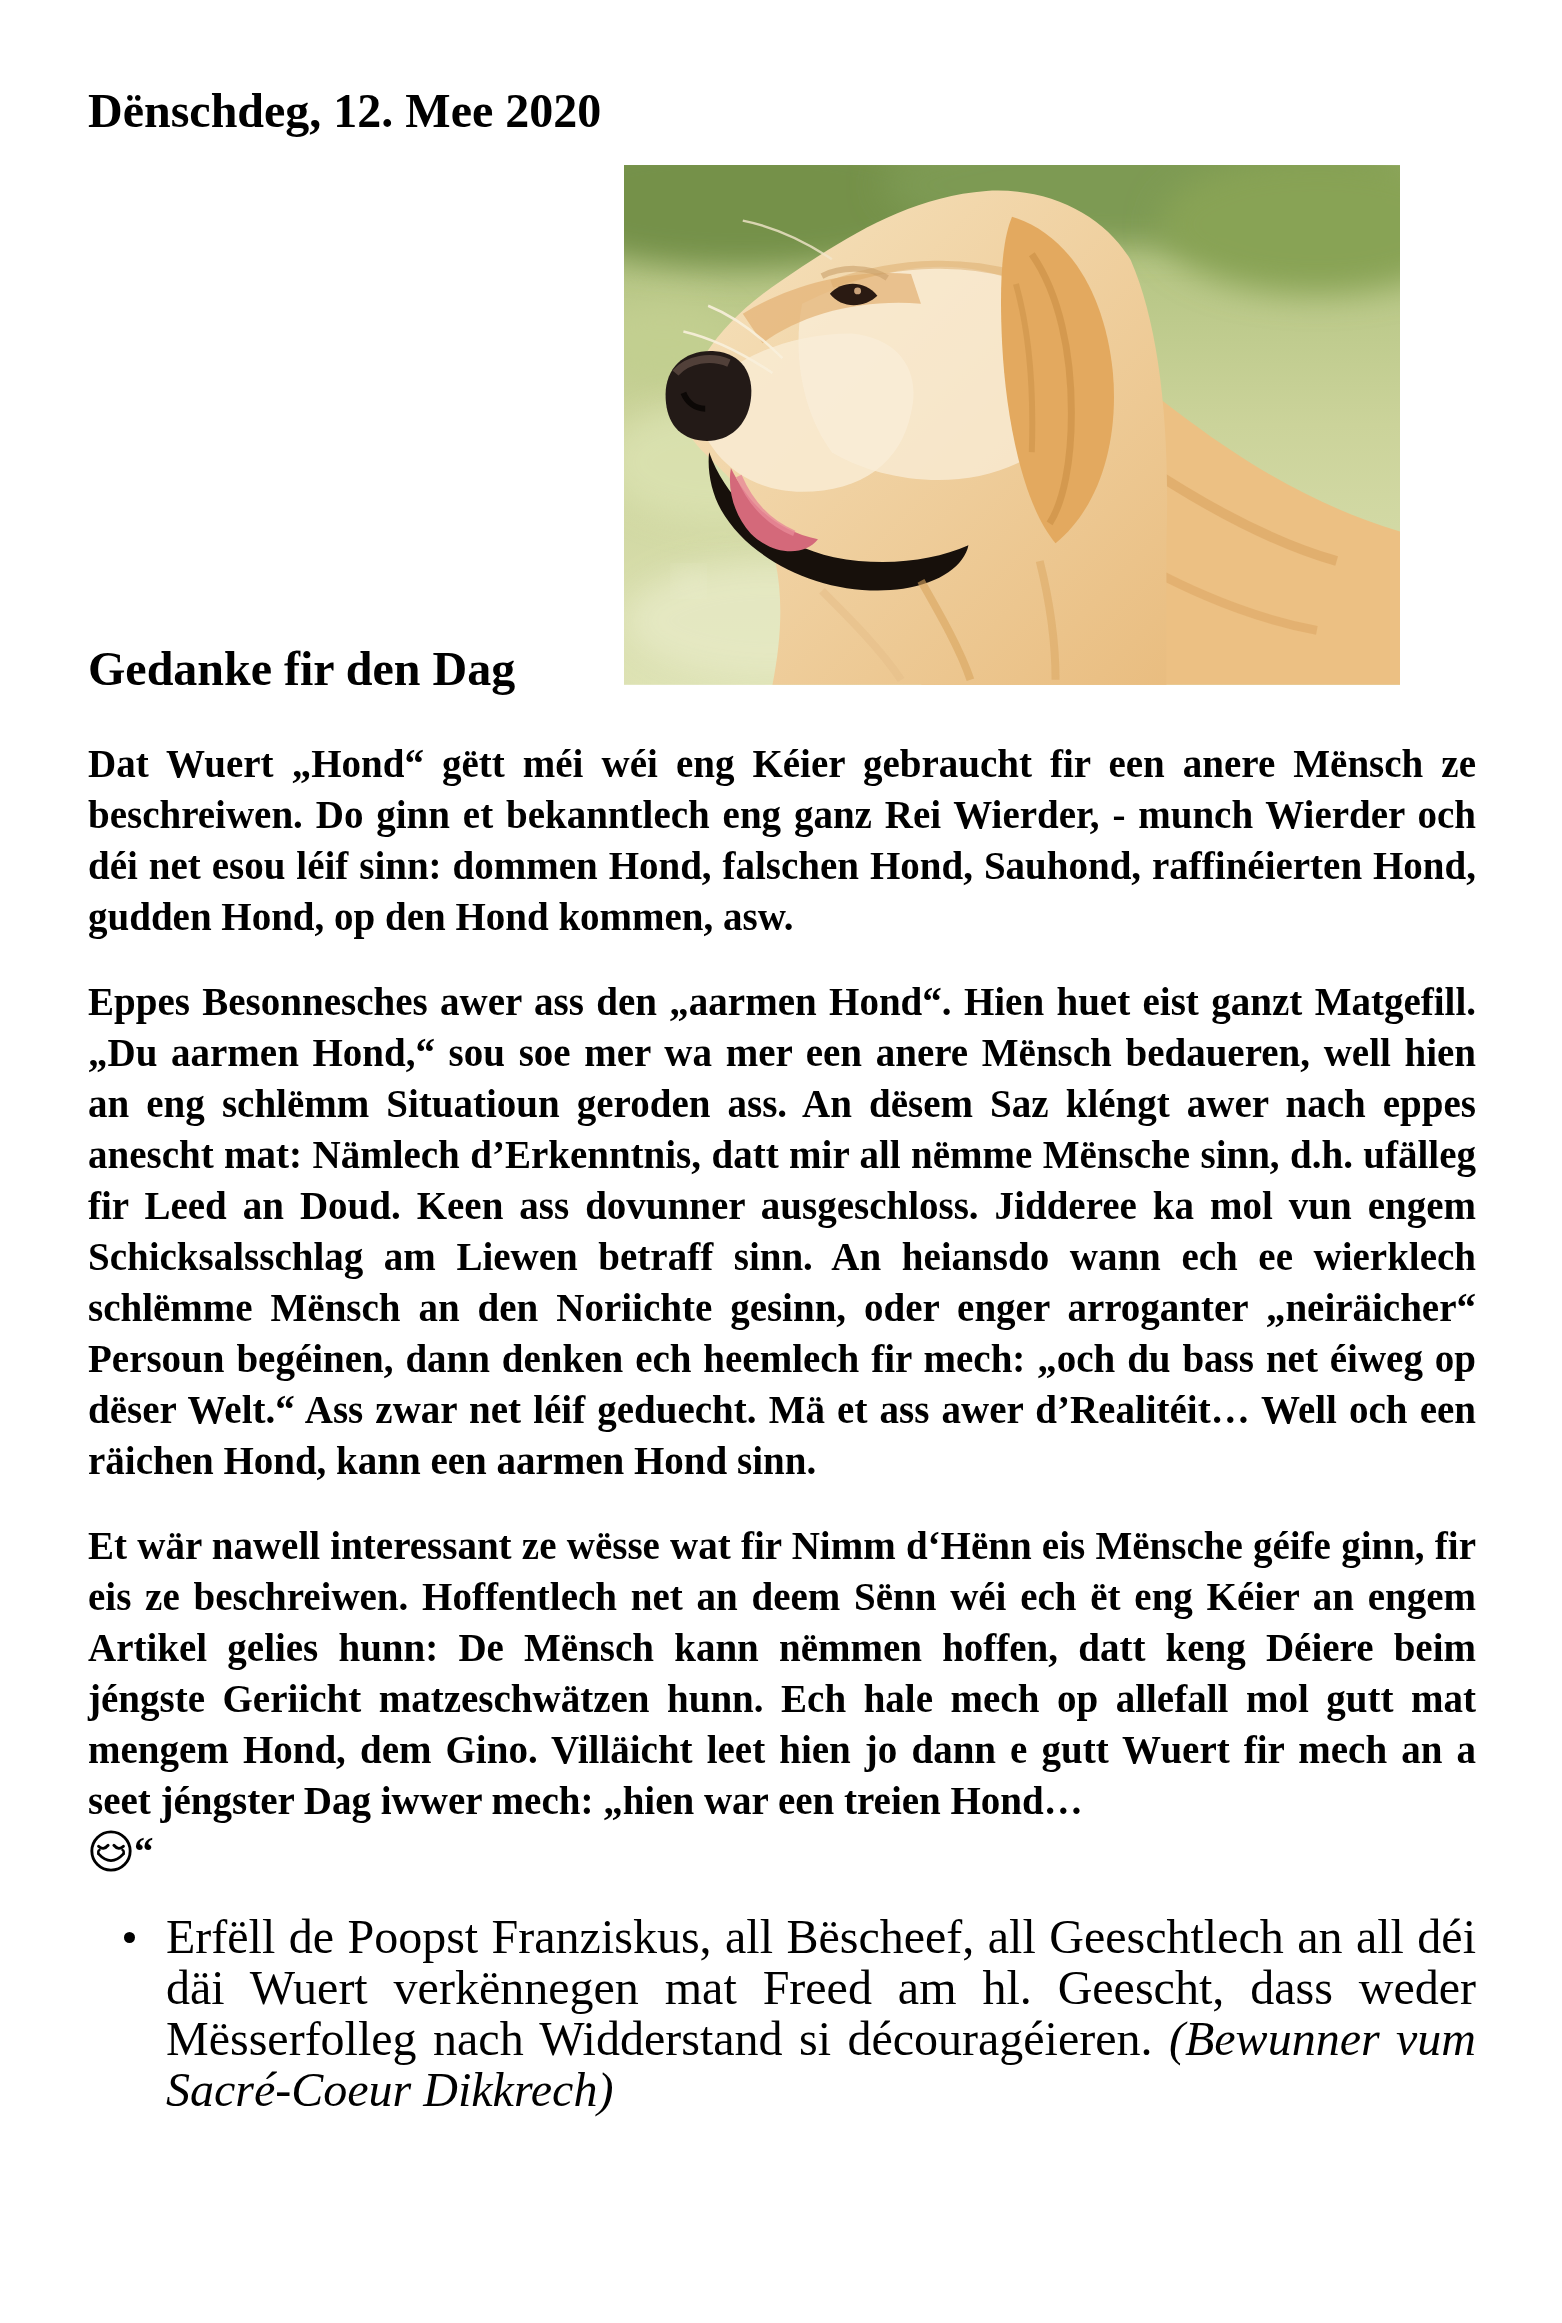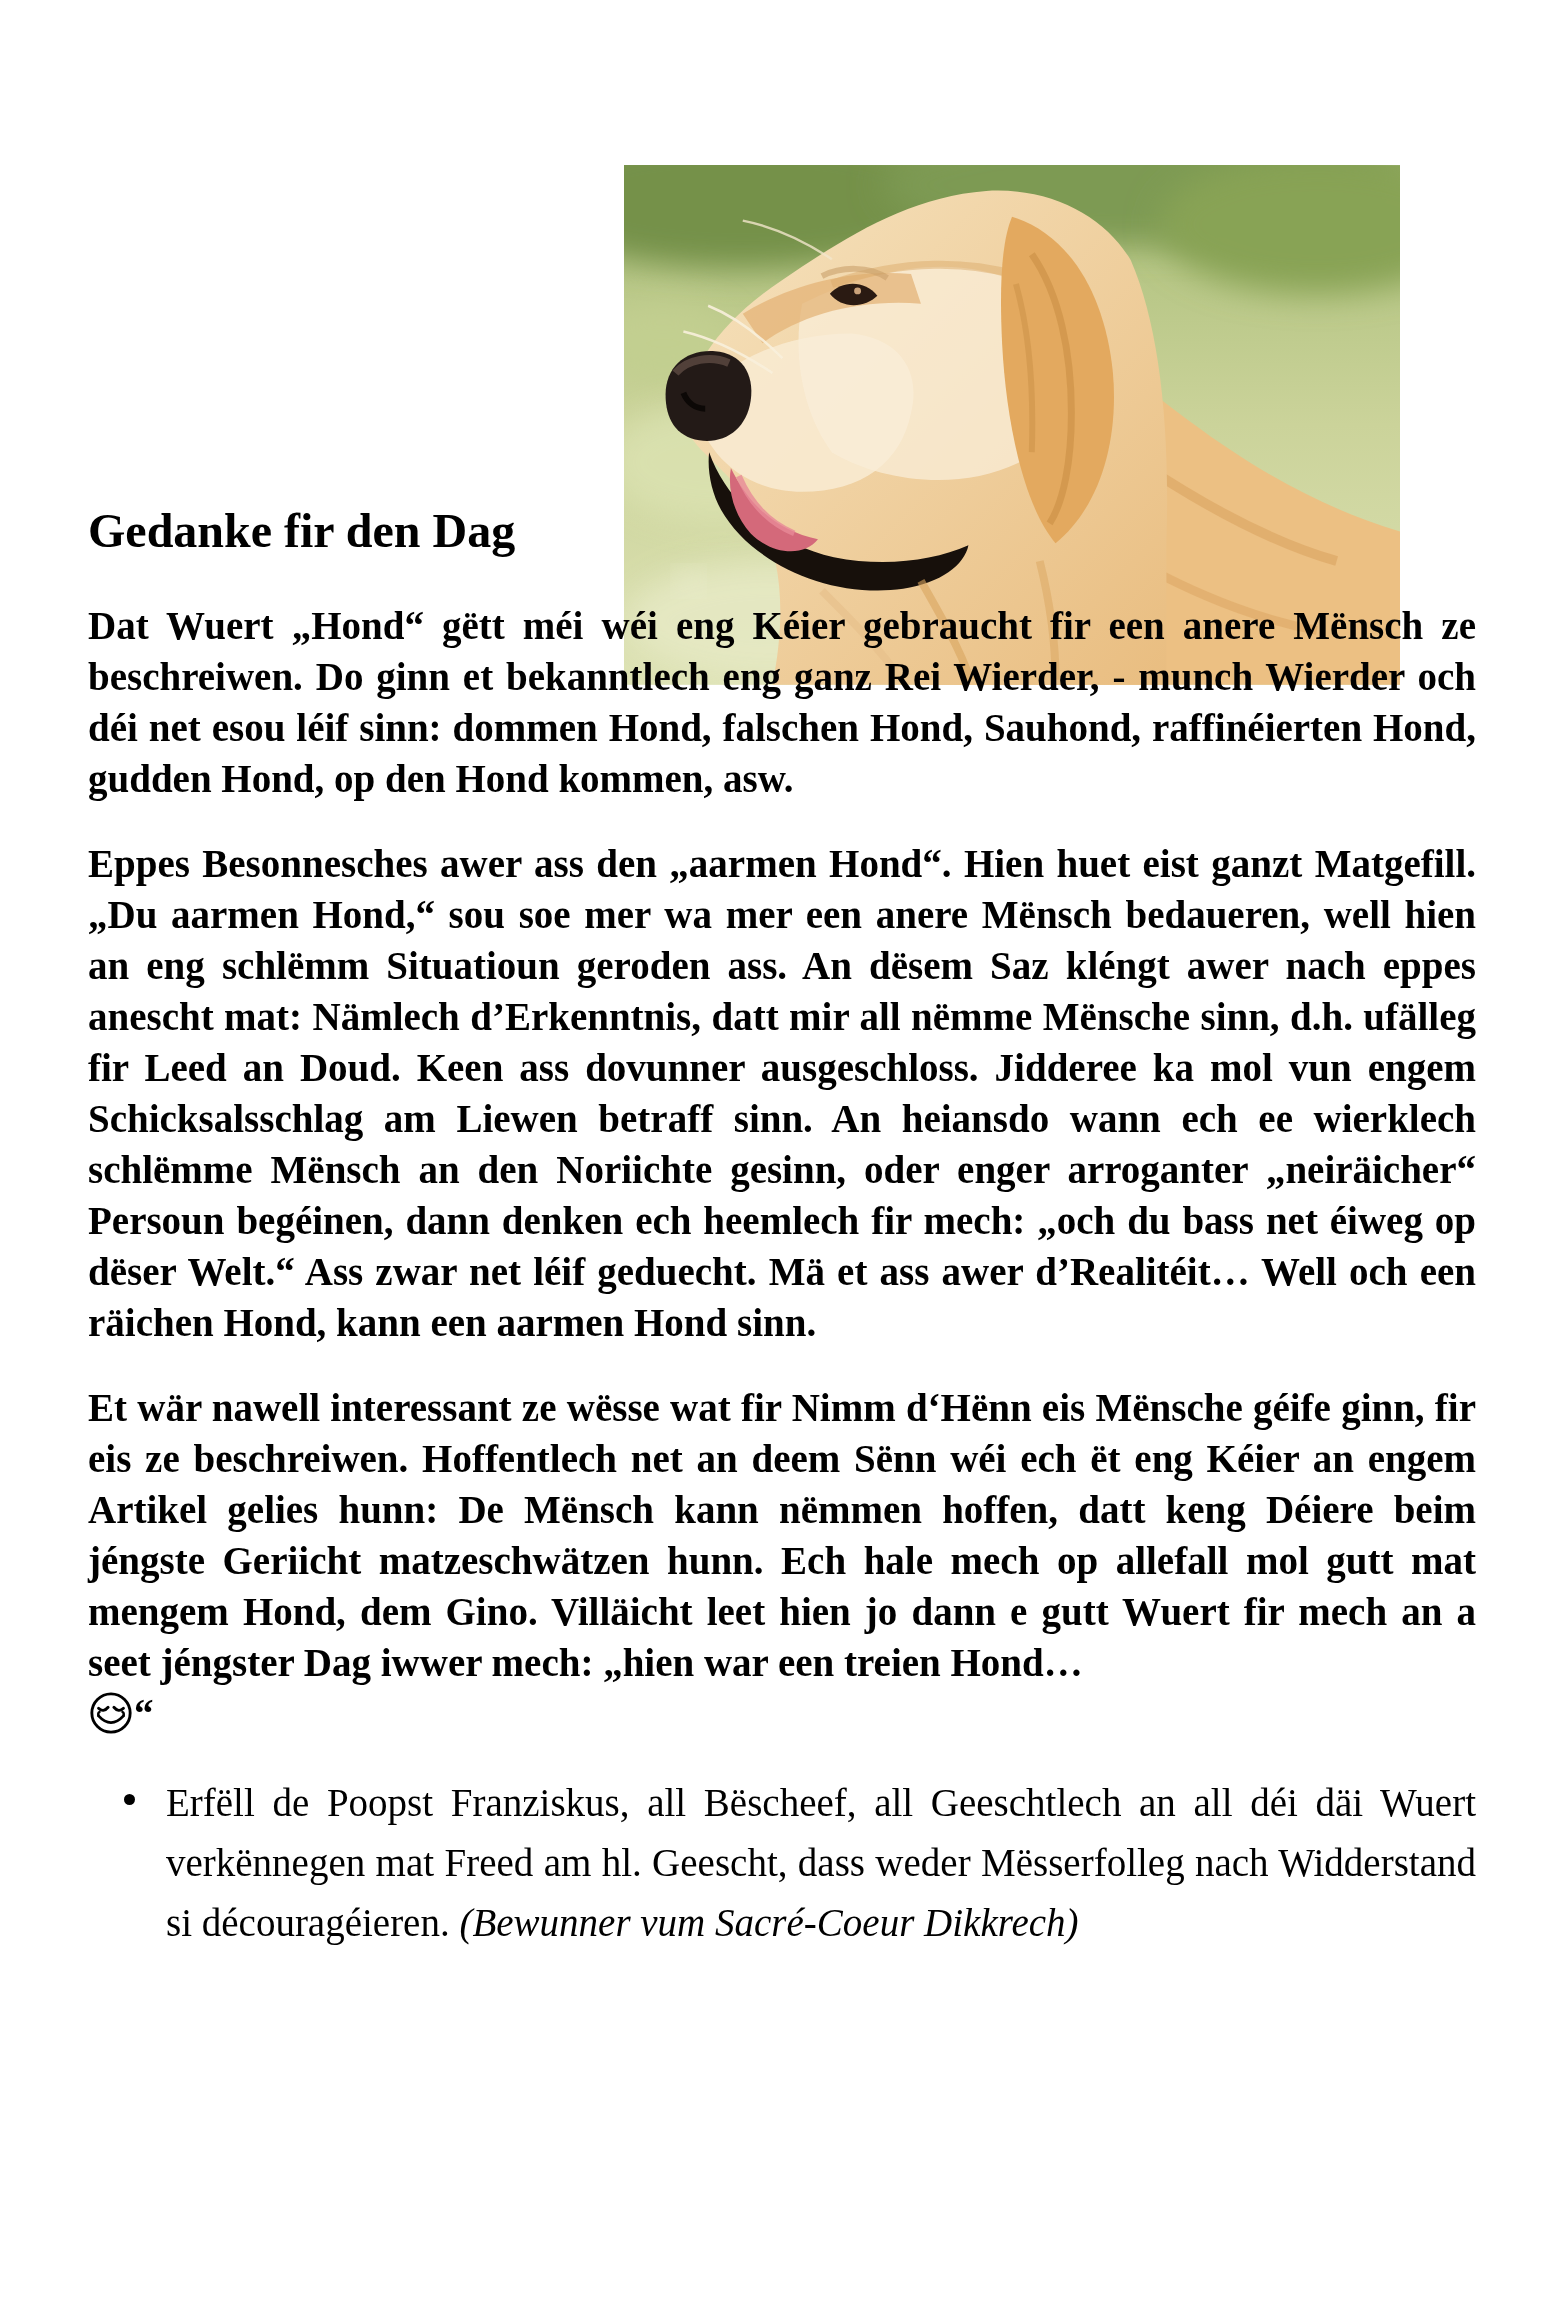--- a/index.html
+++ b/index.html
@@ -63,22 +63,22 @@
     font-style: italic;
   }
   ul.intercessions-list {
     margin: 0;
     padding: 0;
     list-style: none;
   }
   ul.intercessions-list li {
     position: relative;
     padding-left: 78px;
-    font-size: 39px;
-    line-height: 60px;
+    font-size: 48px;
+    line-height: 51px;
     text-align: justify;
   }
   .bullet-dot {
     position: absolute;
     left: 36px;
     top: 21px;
     width: 11px;
     height: 11px;
     border-radius: 50%;
     background: #000000;
@@ -165,20 +165,21 @@
       <path d="M420 400 C430 440 436 480 436 520" stroke="#d9a55f" stroke-width="8" opacity=".5" fill="none"></path>
 
       <path d="M150 210 C120 190 90 175 60 168" stroke="#f8f0dc" stroke-width="2.5" fill="none" opacity=".9"></path>
       <path d="M160 195 C135 170 110 152 85 142" stroke="#f8f0dc" stroke-width="2.5" fill="none" opacity=".9"></path>
       <path d="M210 95 C180 75 150 62 120 56" stroke="#f2e6cc" stroke-width="2.5" fill="none" opacity=".8"></path>
     </svg>
   </figure>
 
   <div class="content">
 
+    <h1 class="date-title">Dënschdeg, 12. Mee 2020</h1>
 
     <h2 class="section-heading">Gedanke fir den Dag</h2>
 
     <p class="body-par"><span>Dat Wuert „Hond“ gëtt méi wéi eng Kéier gebraucht fir een anere Mënsch ze beschreiwen. Do ginn et bekanntlech eng ganz Rei Wierder, - munch Wierder och déi net esou léif sinn: dommen Hond, falschen Hond, Sauhond, raffinéierten Hond, gudden Hond, op den Hond kommen, asw.</span></p>
 
     <p class="body-par"><span>Eppes Besonnesches awer ass den „aarmen Hond“. Hien huet eist ganzt Matgefill. „Du aarmen Hond,“ sou soe mer wa mer een anere Mënsch bedaueren, well hien an eng schlëmm Situatioun geroden ass. An dësem Saz kléngt awer nach eppes anescht mat: Nämlech d’Erkenntnis, datt mir all nëmme Mënsche sinn, d.h. ufälleg fir Leed an Doud. Keen ass dovunner ausgeschloss. Jidderee ka mol vun engem Schicksalsschlag am Liewen betraff sinn. An heiansdo wann ech ee wierklech schlëmme Mënsch an den Noriichte gesinn, oder enger arroganter „neiräicher“ Persoun begéinen, dann denken ech heemlech fir mech: „och du bass net éiweg op dëser Welt.“ Ass zwar net léif geduecht. Mä et ass awer d’Realitéit… Well och een räichen Hond, kann een aarmen Hond sinn.</span></p>
 
     <p class="body-par"><span>Et wär nawell interessant ze wësse wat fir Nimm d‘Hënn eis Mënsche géife ginn, fir eis ze beschreiwen. Hoffentlech net an deem Sënn wéi ech ët eng Kéier an engem Artikel gelies hunn: De Mënsch kann nëmmen hoffen, datt keng Déiere beim jéngste Geriicht matzeschwätzen hunn. Ech hale mech op allefall mol gutt mat mengem Hond, dem Gino. Villäicht leet hien jo dann e gutt Wuert fir mech an a seet jéngster Dag iwwer mech: „hien war een treien Hond…</span><span class="emoji-line"><span><svg width="46" height="46" viewBox="0 0 48 48" aria-hidden="true">
             <circle cx="24" cy="24" r="20" fill="none" stroke="#000000" stroke-width="3"></circle>
             <path d="M11 19 Q16 24 21 18" fill="none" stroke="#000000" stroke-width="3" stroke-linecap="round"></path>

